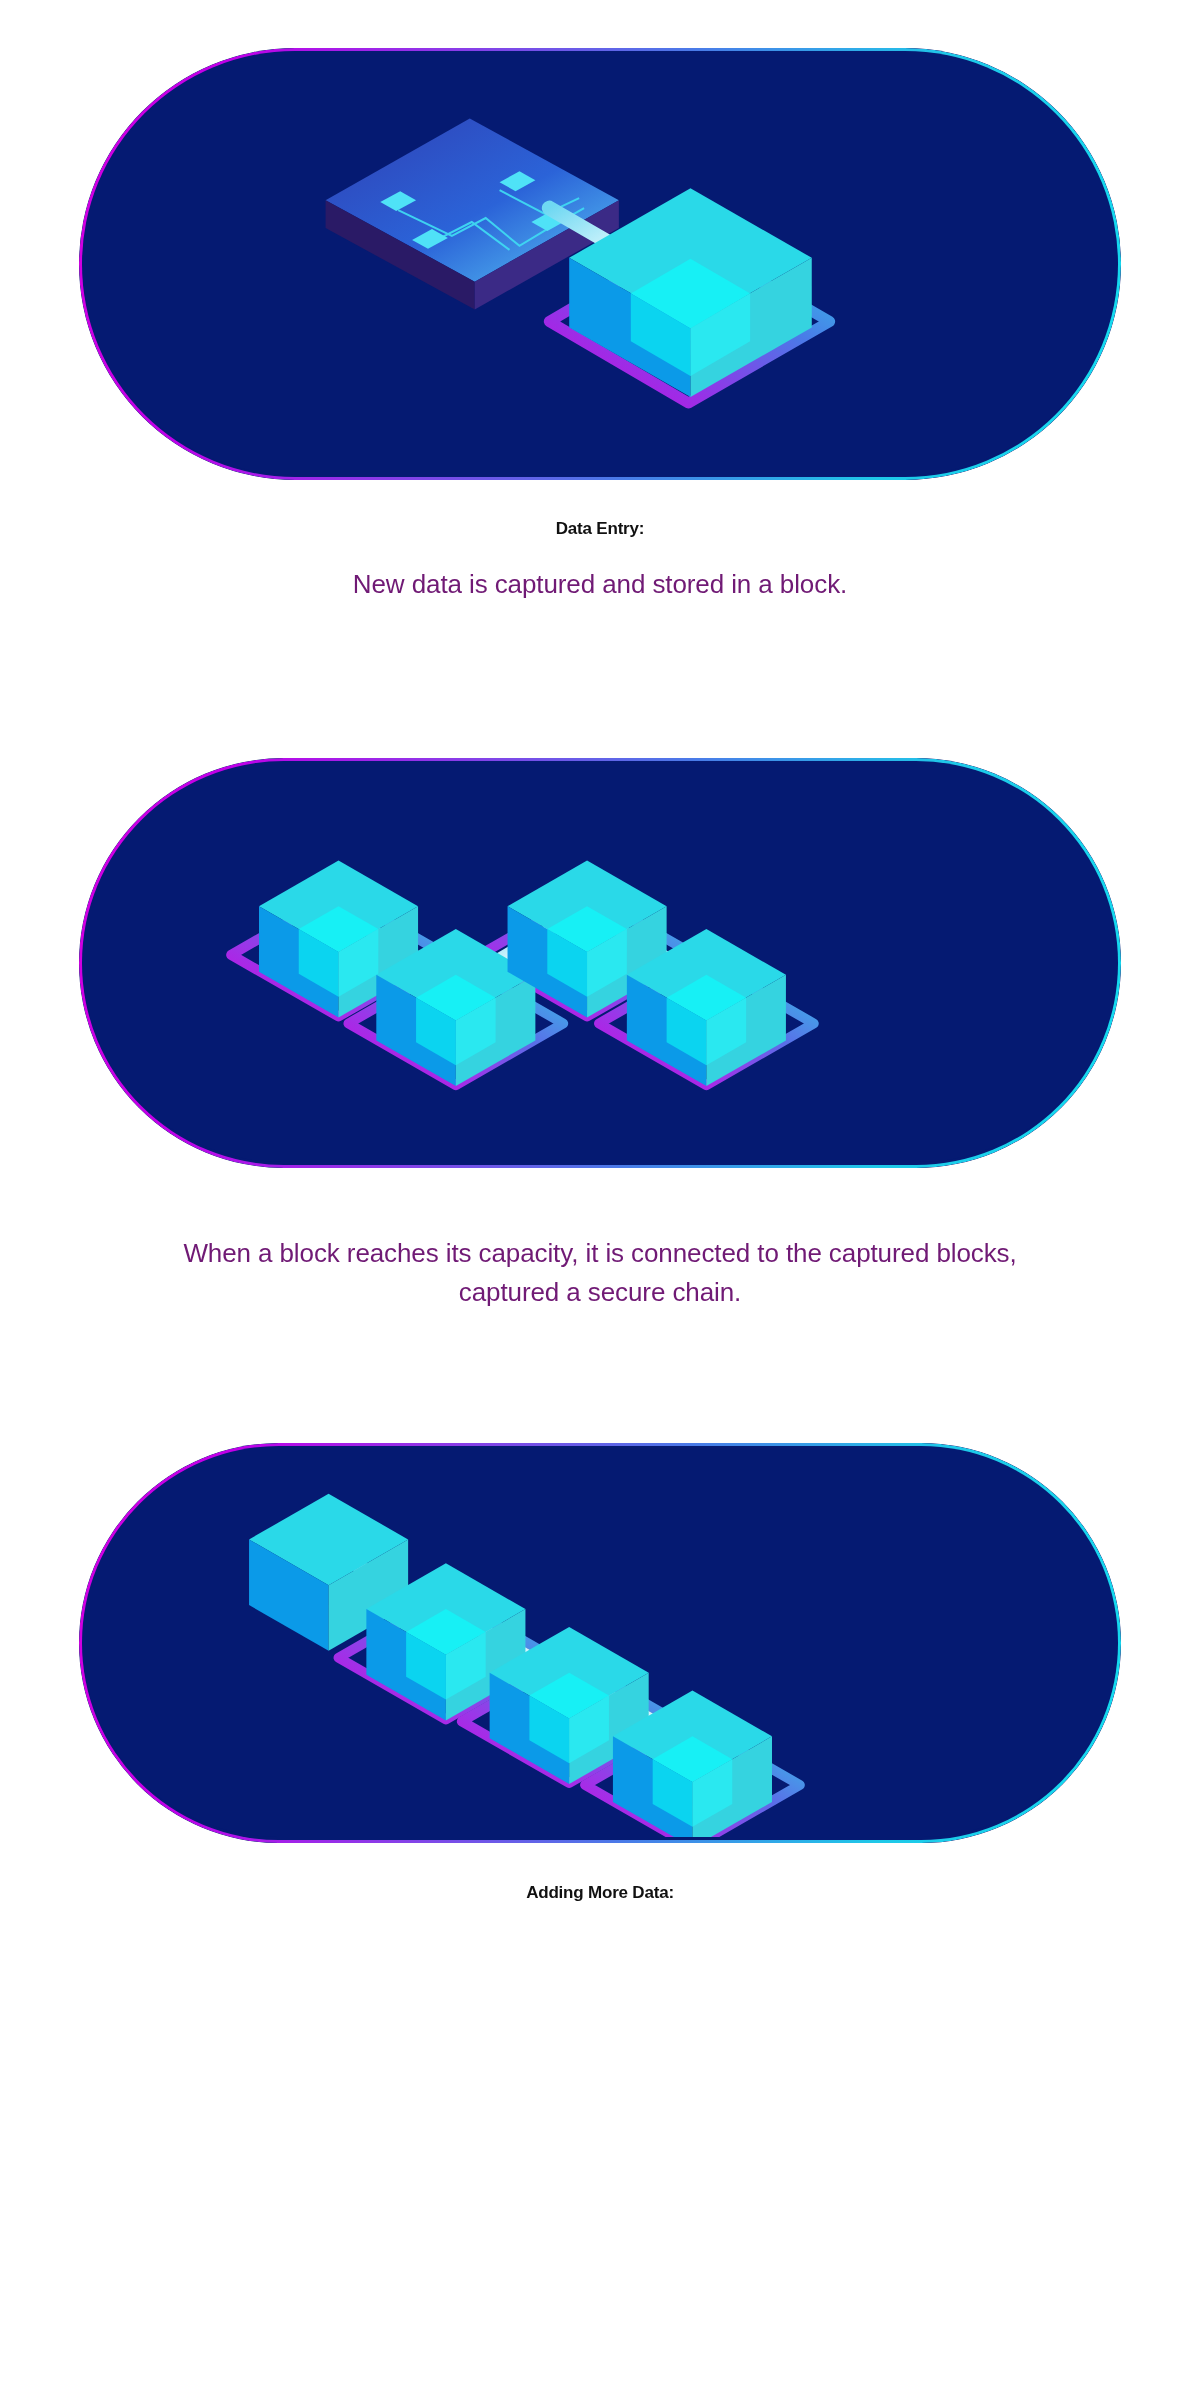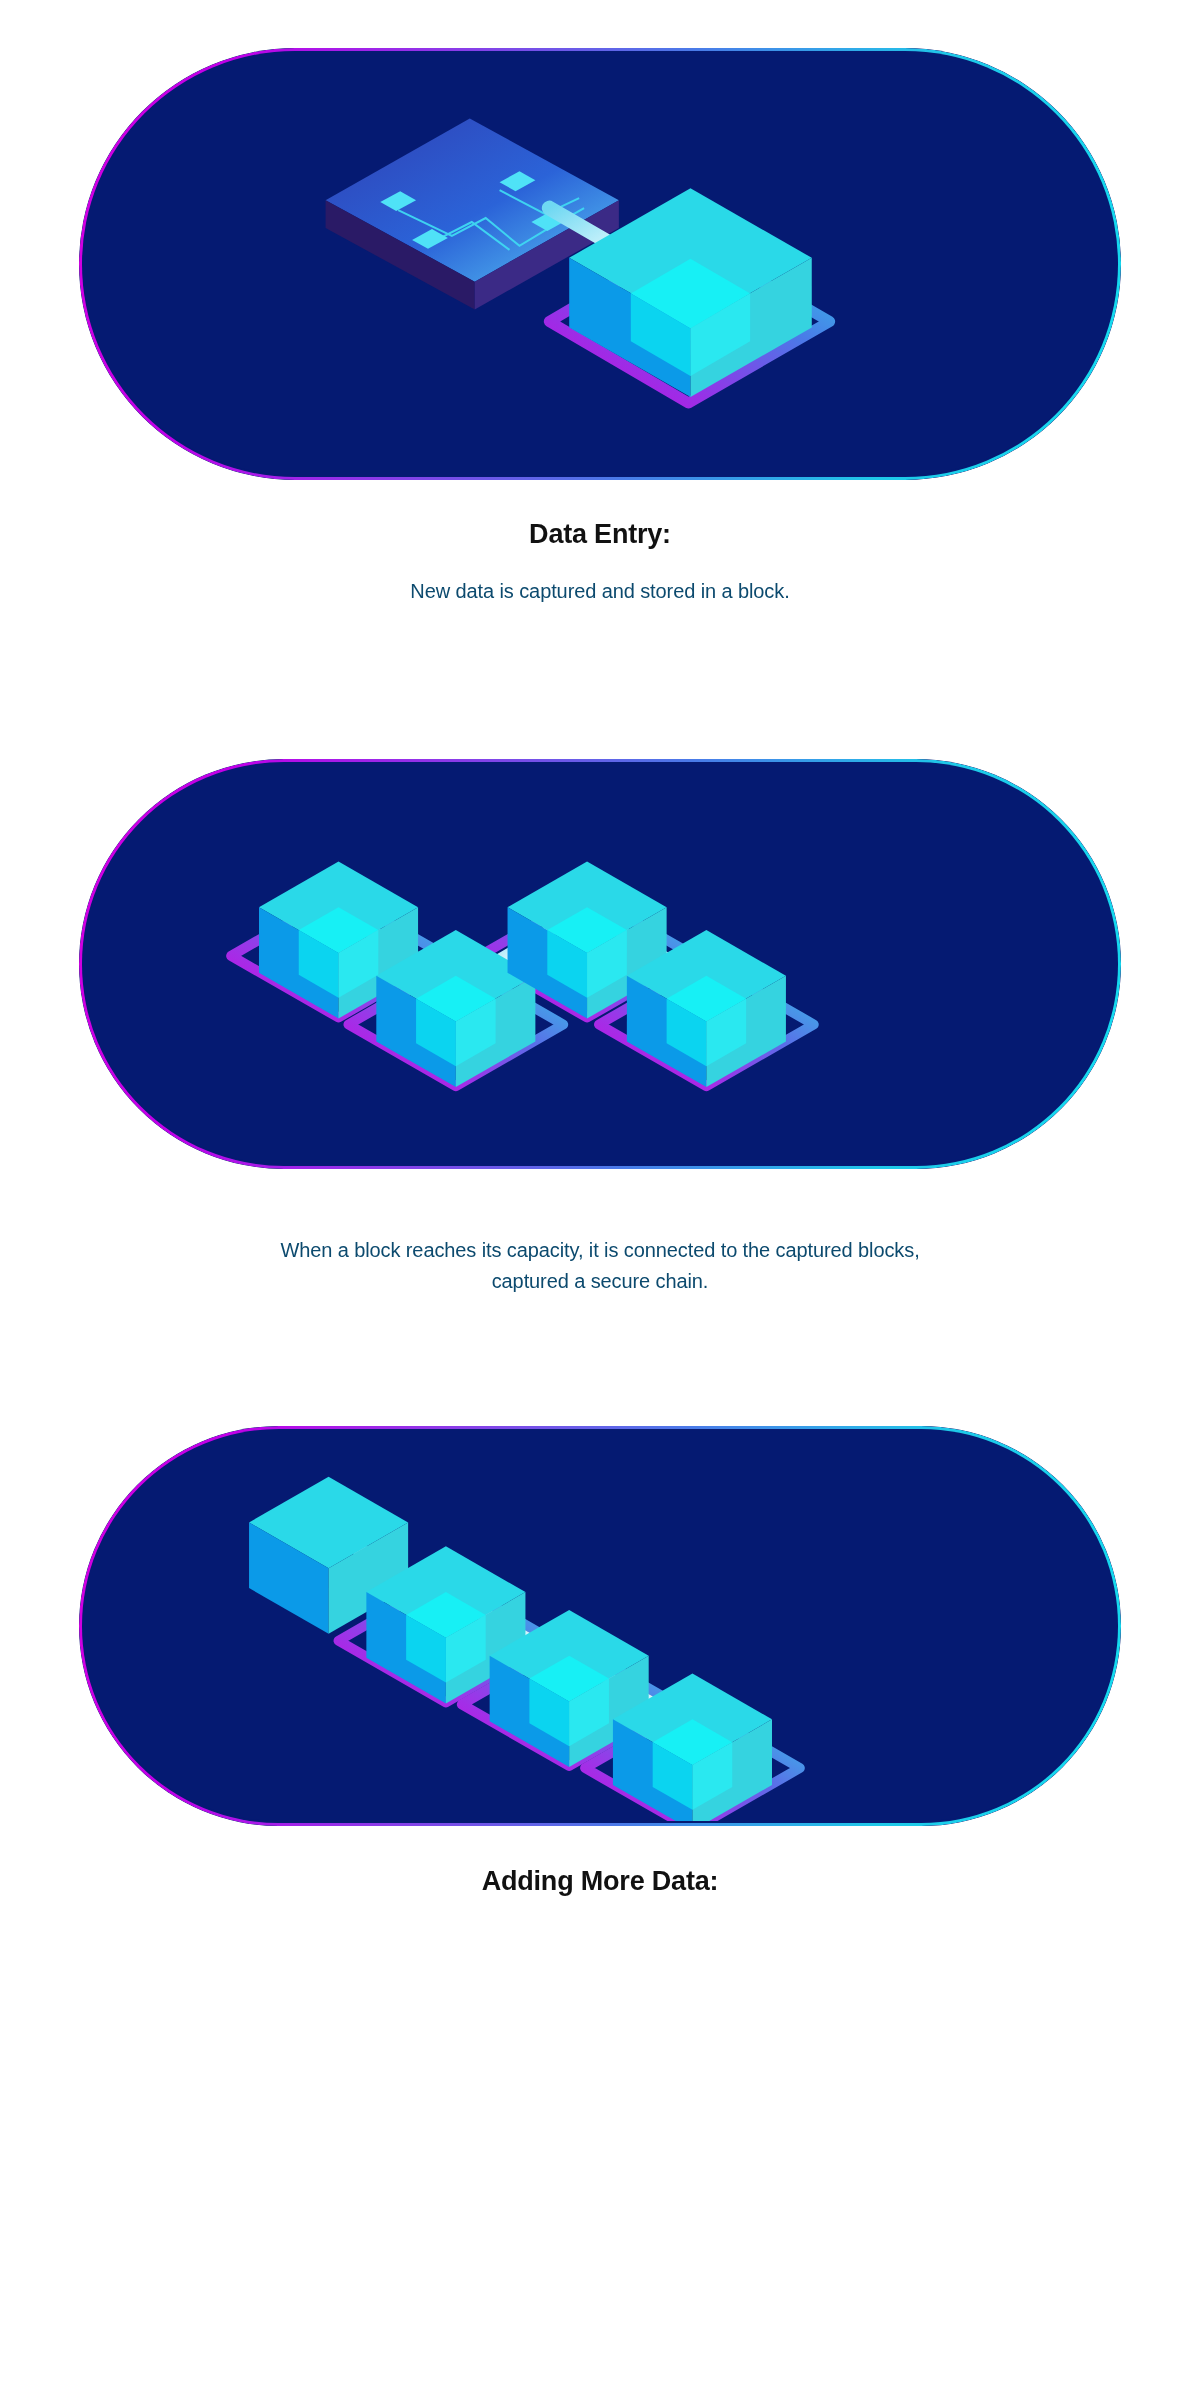--- a/index.html
+++ b/index.html
@@ -50,30 +50,30 @@
   .stage{position:relative;width:100%;height:100%;}
   .stage svg{display:block;width:100%;height:100%;}
 
   
   .caption{
     text-align:center;
     padding:0 60px;
   }
   .caption h3{
     margin:0;
-    font-size:27px;
+    font-size:17px;
     font-weight:bold;
     letter-spacing:-0.2px;
     color:#111111;
   }
   .caption p{
     margin:0;
-    font-size:20px;
+    font-size:26px;
     line-height:1.52;
-    color:#0c4a6e;
+    color:#701a75;
     letter-spacing:-0.1px;
   }
 
   
   .sec1 .panel{height:432px;}
   .sec1 .panel-top{height:48px;}
   .sec1 .cap-gap-a{height:39px;}
   .sec1 .cap-gap-b{height:26px;}
   .sec1 .cap-gap-c{height:60px;}
 

